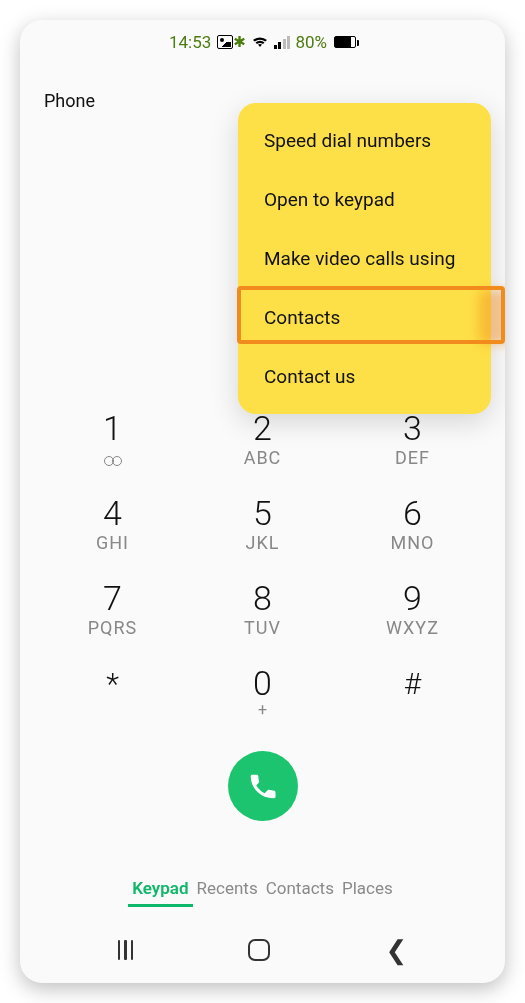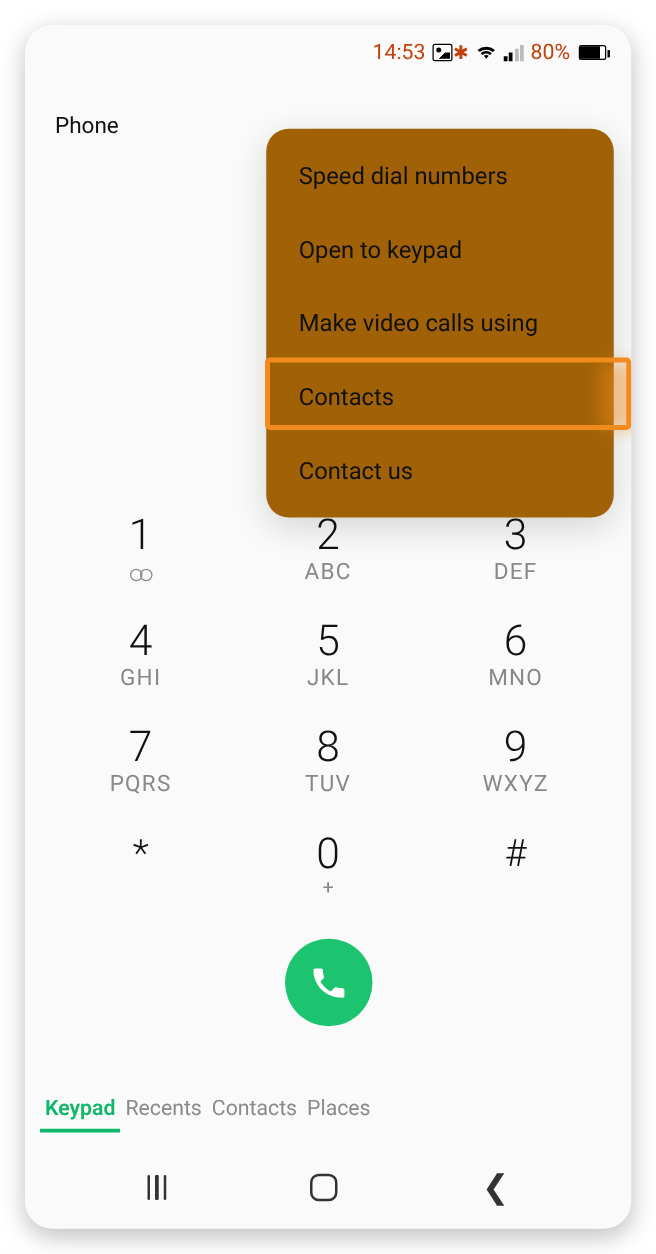--- a/index.html
+++ b/index.html
@@ -18,24 +18,24 @@
     border-radius: 22px;
     box-shadow: 0 6px 20px rgba(0,0,0,0.25);
     overflow: hidden;
     display: flex;
     flex-direction: column;
   }
   .status-bar {
     height: 44px;
     display: flex;
     align-items: center;
-    justify-content: flex-end;
+    justify-content: center;
     padding: 0 20px;
     font-size: 17px;
-    color: #c2410c;
+    color: #4d7c0f;
   }
   .status-left { display: flex; align-items: center; gap: 6px; }
   .status-right { display: flex; align-items: center; gap: 5px; }
   .gallery-icon {
     width: 16px; height: 14px; border: 1.5px solid #000; border-radius:2px; position:relative;
   }
   .gallery-icon::before {
     content:""; position:absolute; left:2px; top:2px; width:4px; height:4px; border-radius:50%; background:#000;
   }
   .gallery-icon::after {
@@ -66,22 +66,22 @@
     color: #111;
     font-weight: 400;
   }
 
   .content-area { flex:1; position:relative; }
 
   
   .menu {
     position:absolute;
     top: -18px; right: 14px;
-    width: 278px;
-    background:#a16207;
+    width: 253px;
+    background:#fde047;
     border-radius:18px;
     box-shadow: 0 8px 28px rgba(0,0,0,0.15);
     padding: 8px 0;
     z-index:20;
   }
   .menu-item {
     padding: 18px 26px;
     font-size: 19px;
     color:#111;
     position:relative;
@@ -152,21 +152,21 @@
   .call-btn {
     width:70px; height:70px; border-radius:50%;
     background:#1dc46f;
     display:flex; align-items:center; justify-content:center;
     margin: 4px auto 0;
   }
   .call-btn svg { width:32px; height:32px; fill:#fff; }
 
   .tabs {
     display:flex;
-    justify-content:flex-start;
+    justify-content:center;
     padding: 28px 12px 12px;
   }
   .tab {
     font-size:17px;
     color:#8a8a8a;
     padding: 6px 4px;
   }
   .tab.active {
     color:#0fb76a;
     font-weight:600;

